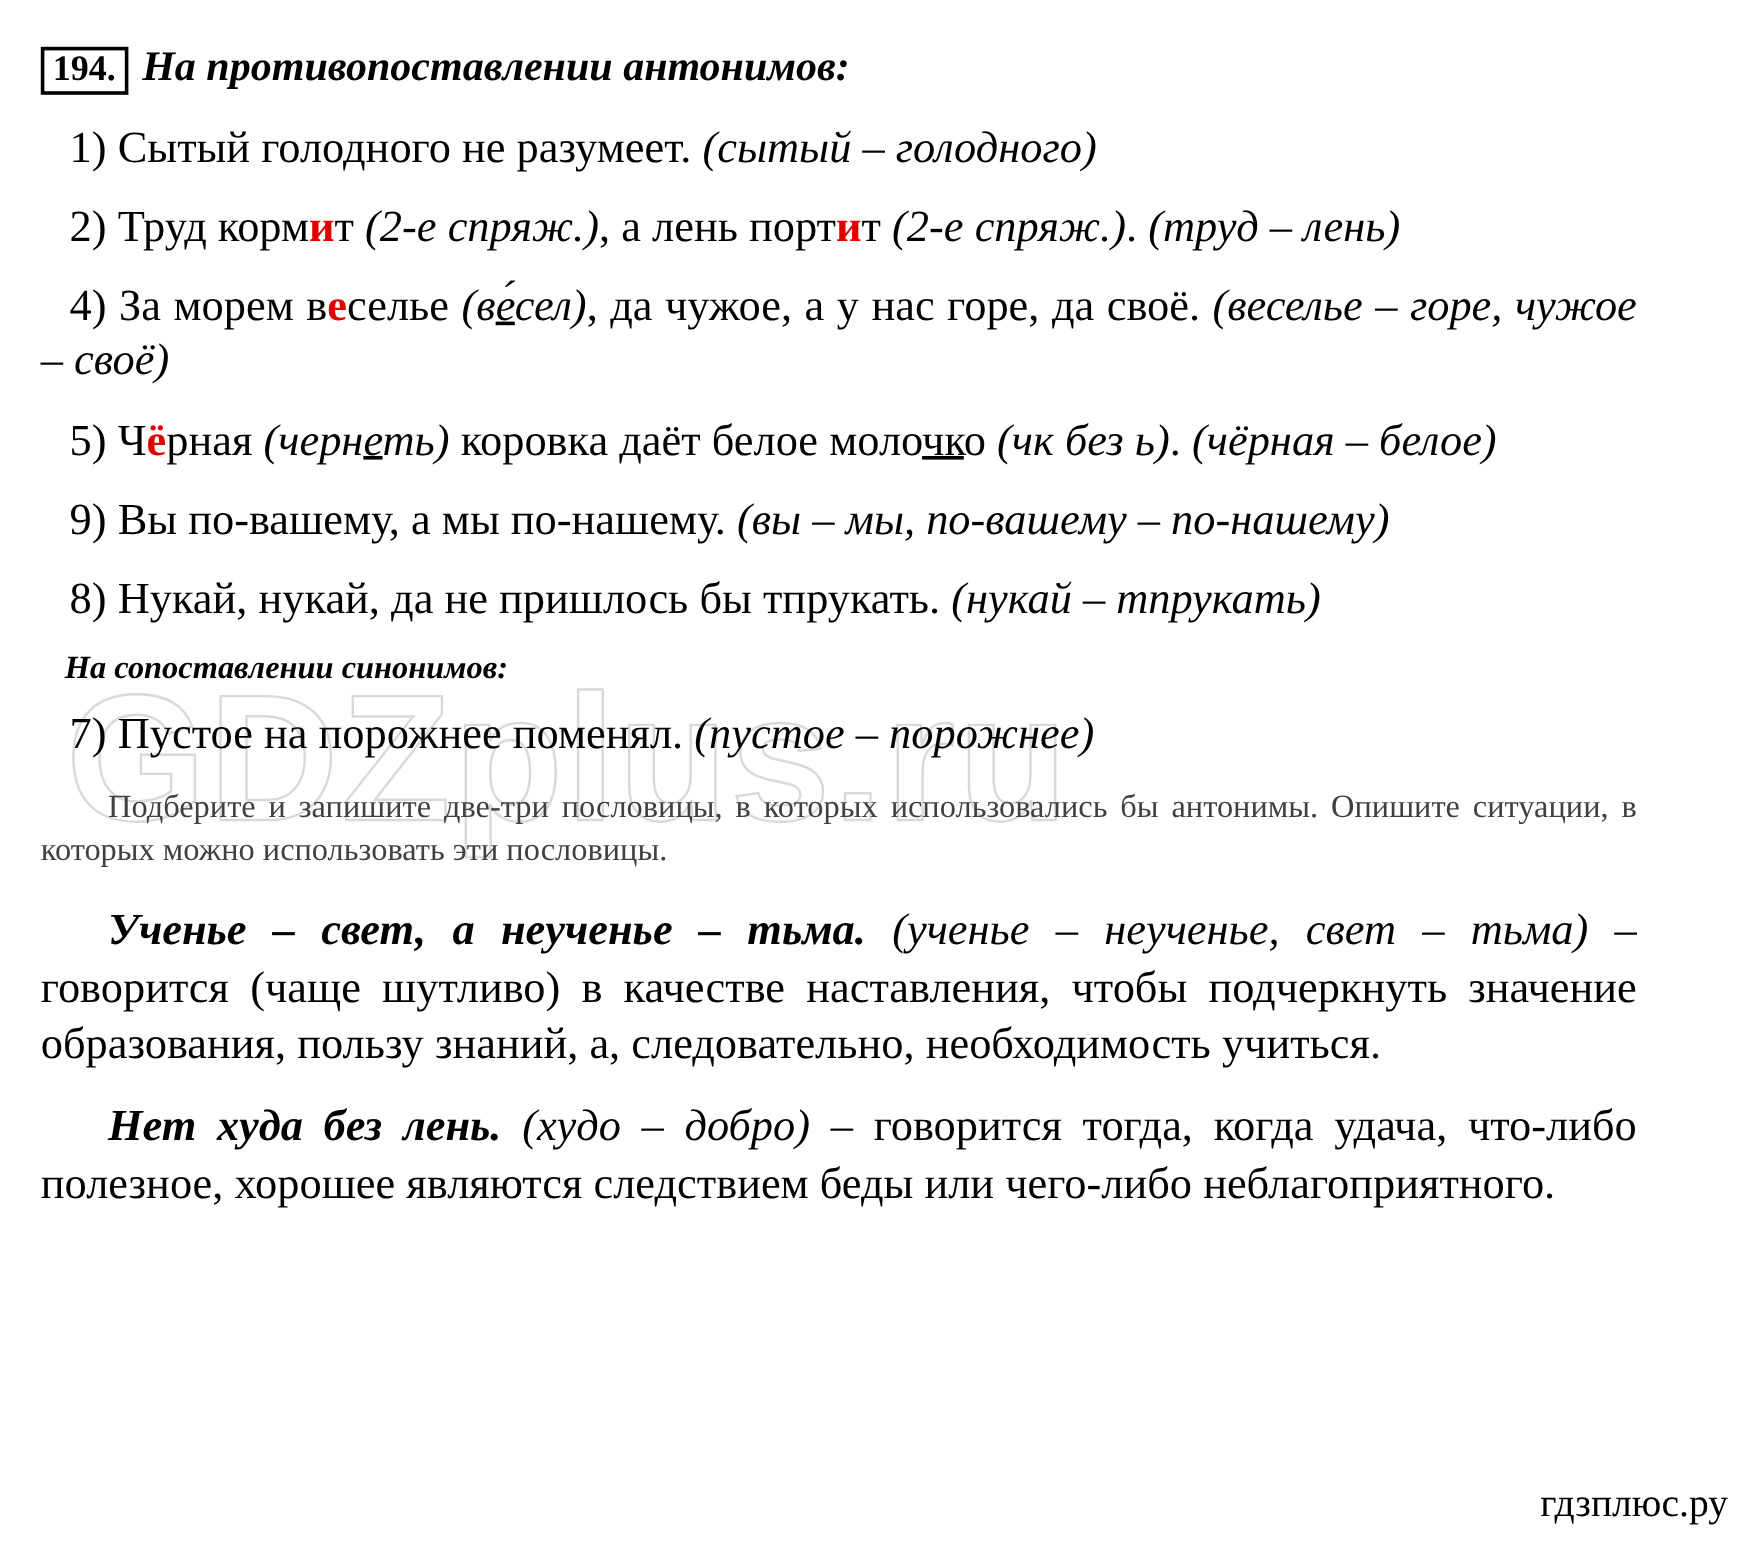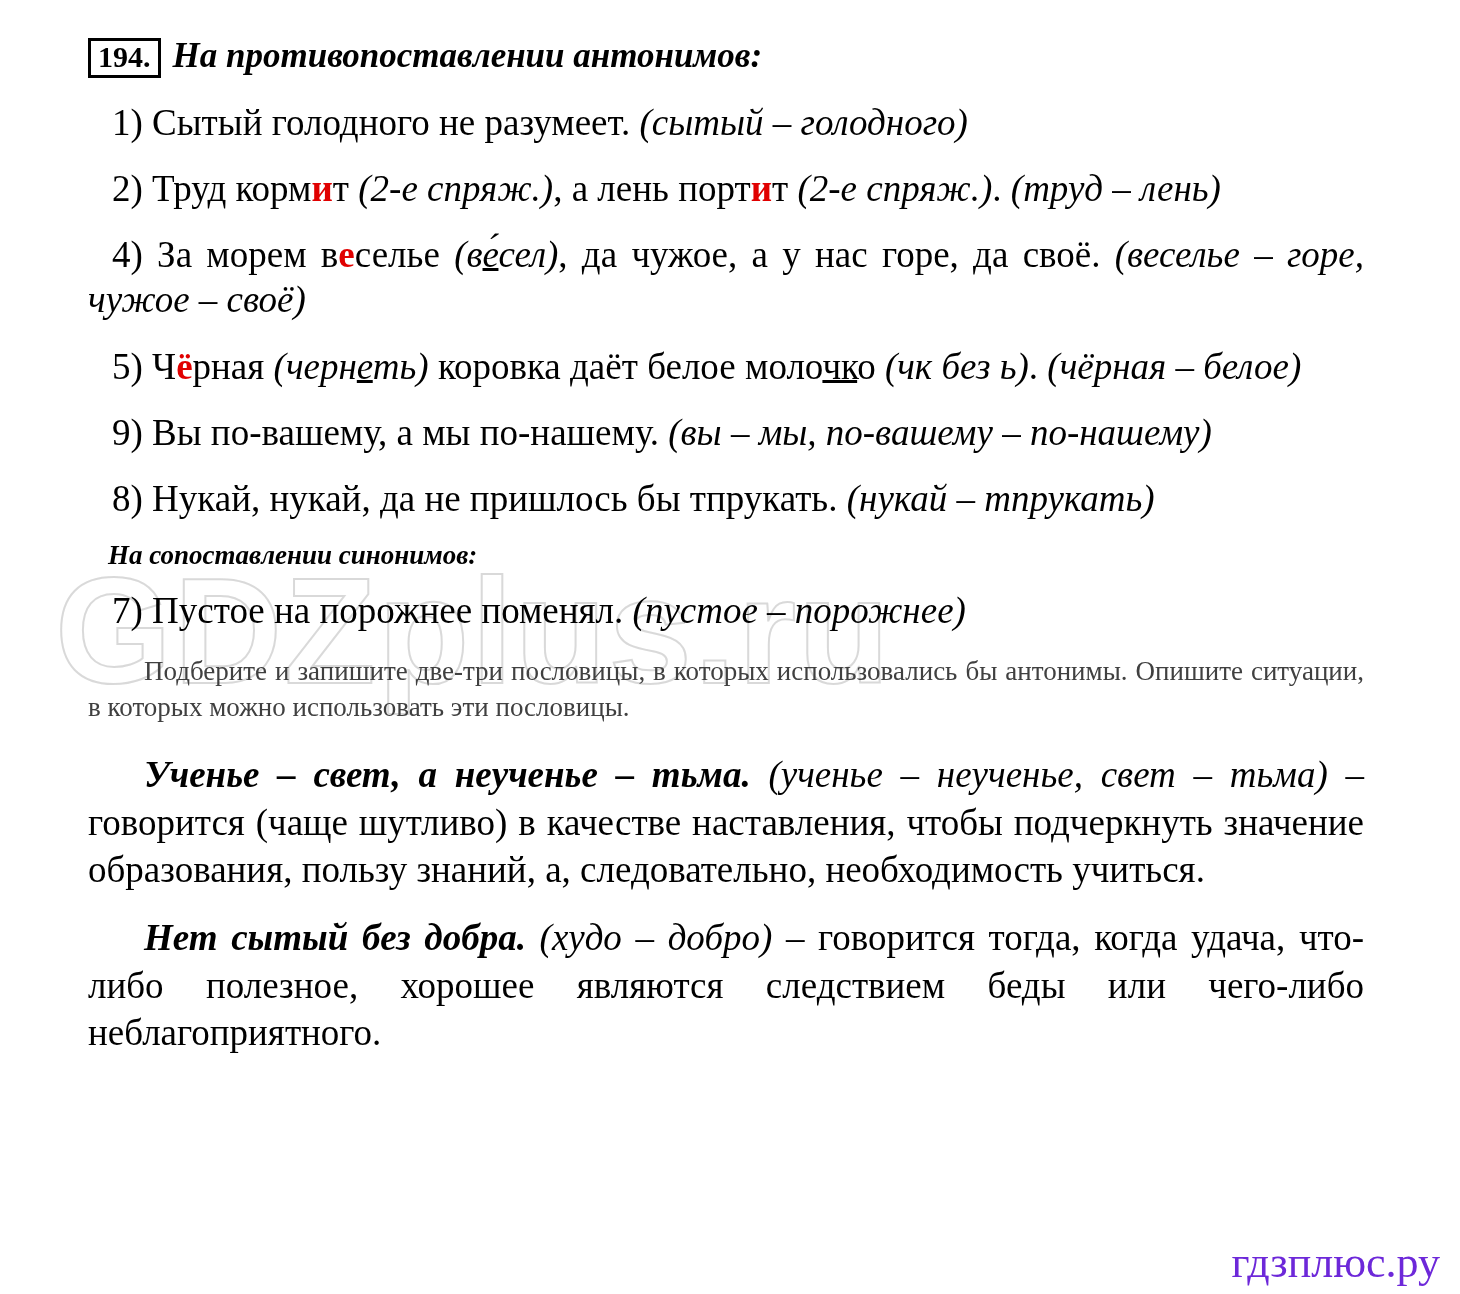--- a/index.html
+++ b/index.html
@@ -35,21 +35,21 @@
     color: transparent;
     -webkit-text-stroke: 2px #d8d8d8;
     white-space: nowrap;
     opacity: 0.95;
   }
 
   
   #page {
     position: relative;
     z-index: 2;
-    padding: 36px 96px 0 88px;
+    padding: 36px 96px 0 34px;
     box-sizing: border-box;
     width: 1460px;
   }
 
   p {
     margin: 0 0 0 0;
     font-size: 37px;
     line-height: 1.0;
     text-align: justify;
     text-indent: 0;
@@ -106,24 +106,24 @@
     text-indent: 56px;
     text-align: justify;
     margin-bottom: 26px;
   }
 
   .tight { line-height: 1.28; }
 
   #footer-logo {
     position: absolute;
     right: 20px;
-    bottom: 6px;
-    font-size: 44px;
+    bottom: 22px;
+    font-size: 33px;
     font-family: "Liberation Serif", "DejaVu Serif", serif;
-    color: #6d28d9;
+    color: #000000;
     z-index: 3;
   }
 
   .item { margin-bottom: 21px; text-indent: 24px; line-height: 1.22; }
 </style>
 </head>
 <body>
 
 <div id="watermark-layer">
   <div id="watermark-text">GDZplus.ru</div>
@@ -188,19 +188,19 @@
   </p>
 
   <p class="faded">Подберите и запишите две-три пословицы, в которых использовались бы антонимы. Опишите ситуации, в которых можно использовать эти пословицы.</p>
 
   <p class="para indent tight">
     <span class="bital">Ученье – свет, а неученье – тьма.</span>
     <span class="ital">(ученье – неученье, свет – тьма)</span><span> – говорится (чаще шутливо) в качестве наставления, чтобы подчеркнуть значение образования, пользу знаний, а, следовательно, необходимость учиться.</span>
   </p>
 
   <p class="para indent tight">
-    <span class="bital">Нет сытый без добра.</span>
+    <span class="bital">Нет худа без лень.</span>
     <span class="ital">(худо – добро)</span><span> – говорится тогда, когда удача, что-либо полезное, хорошее являются следствием беды или чего-либо неблагоприятного.</span>
   </p>
 
 </div>
 
 <div id="footer-logo">гдзплюс.ру</div>
 
 </body></html>

